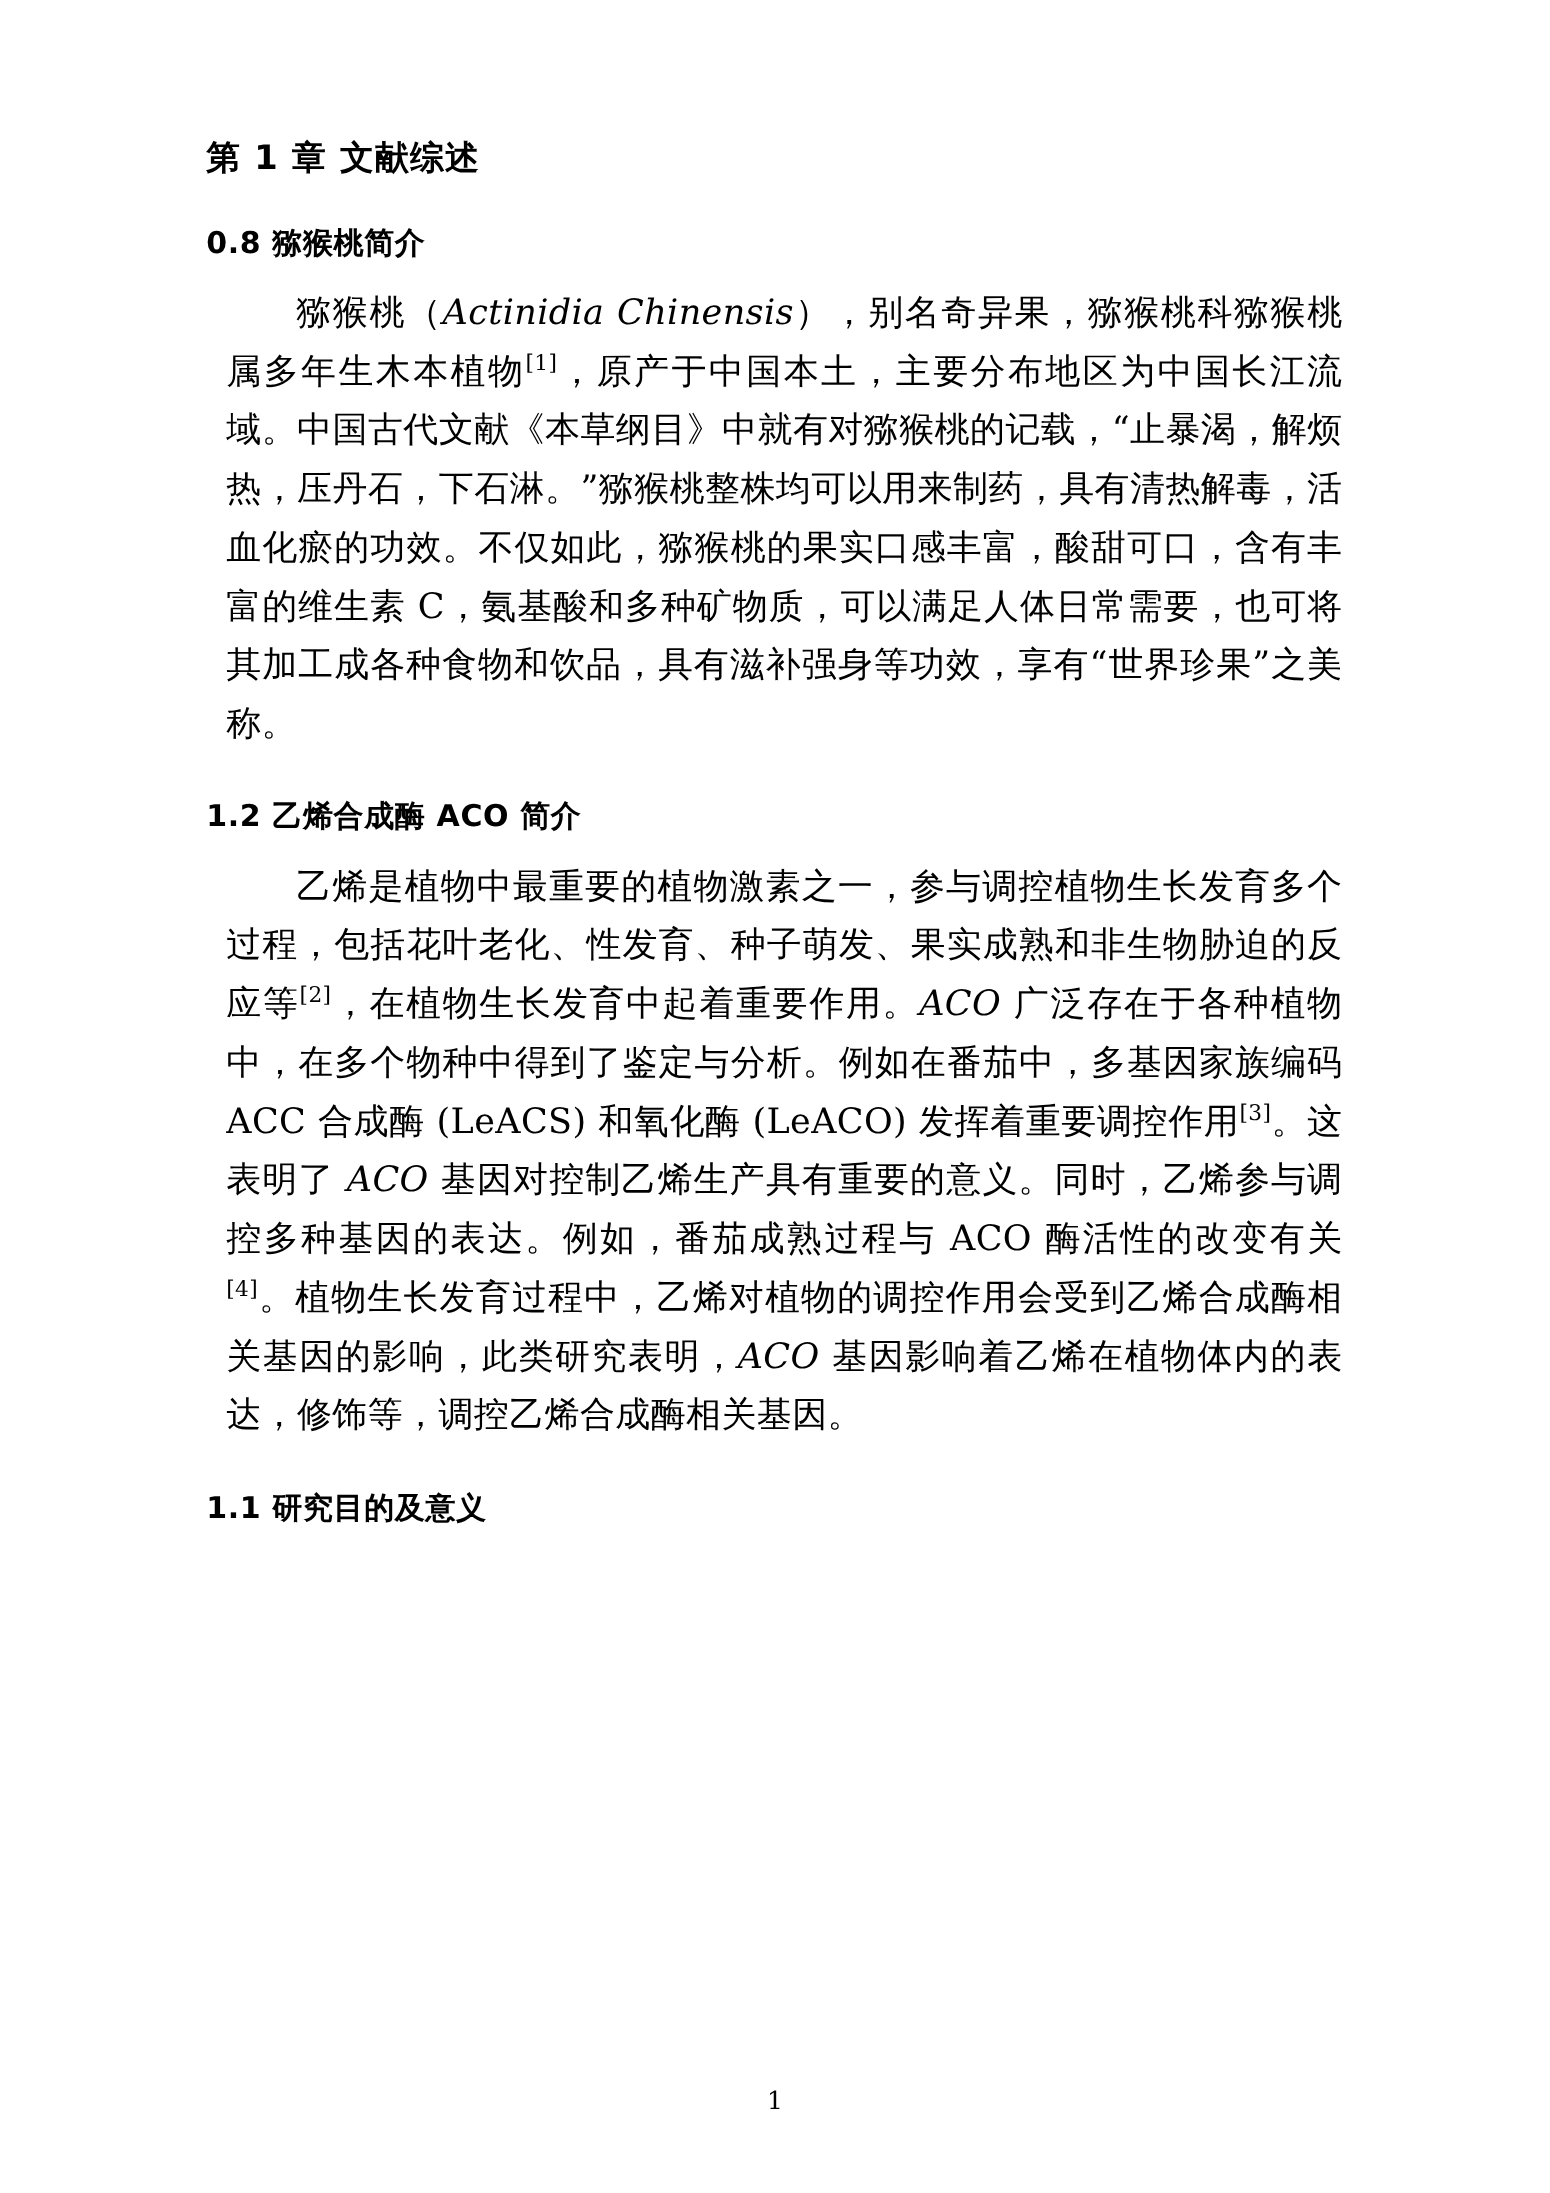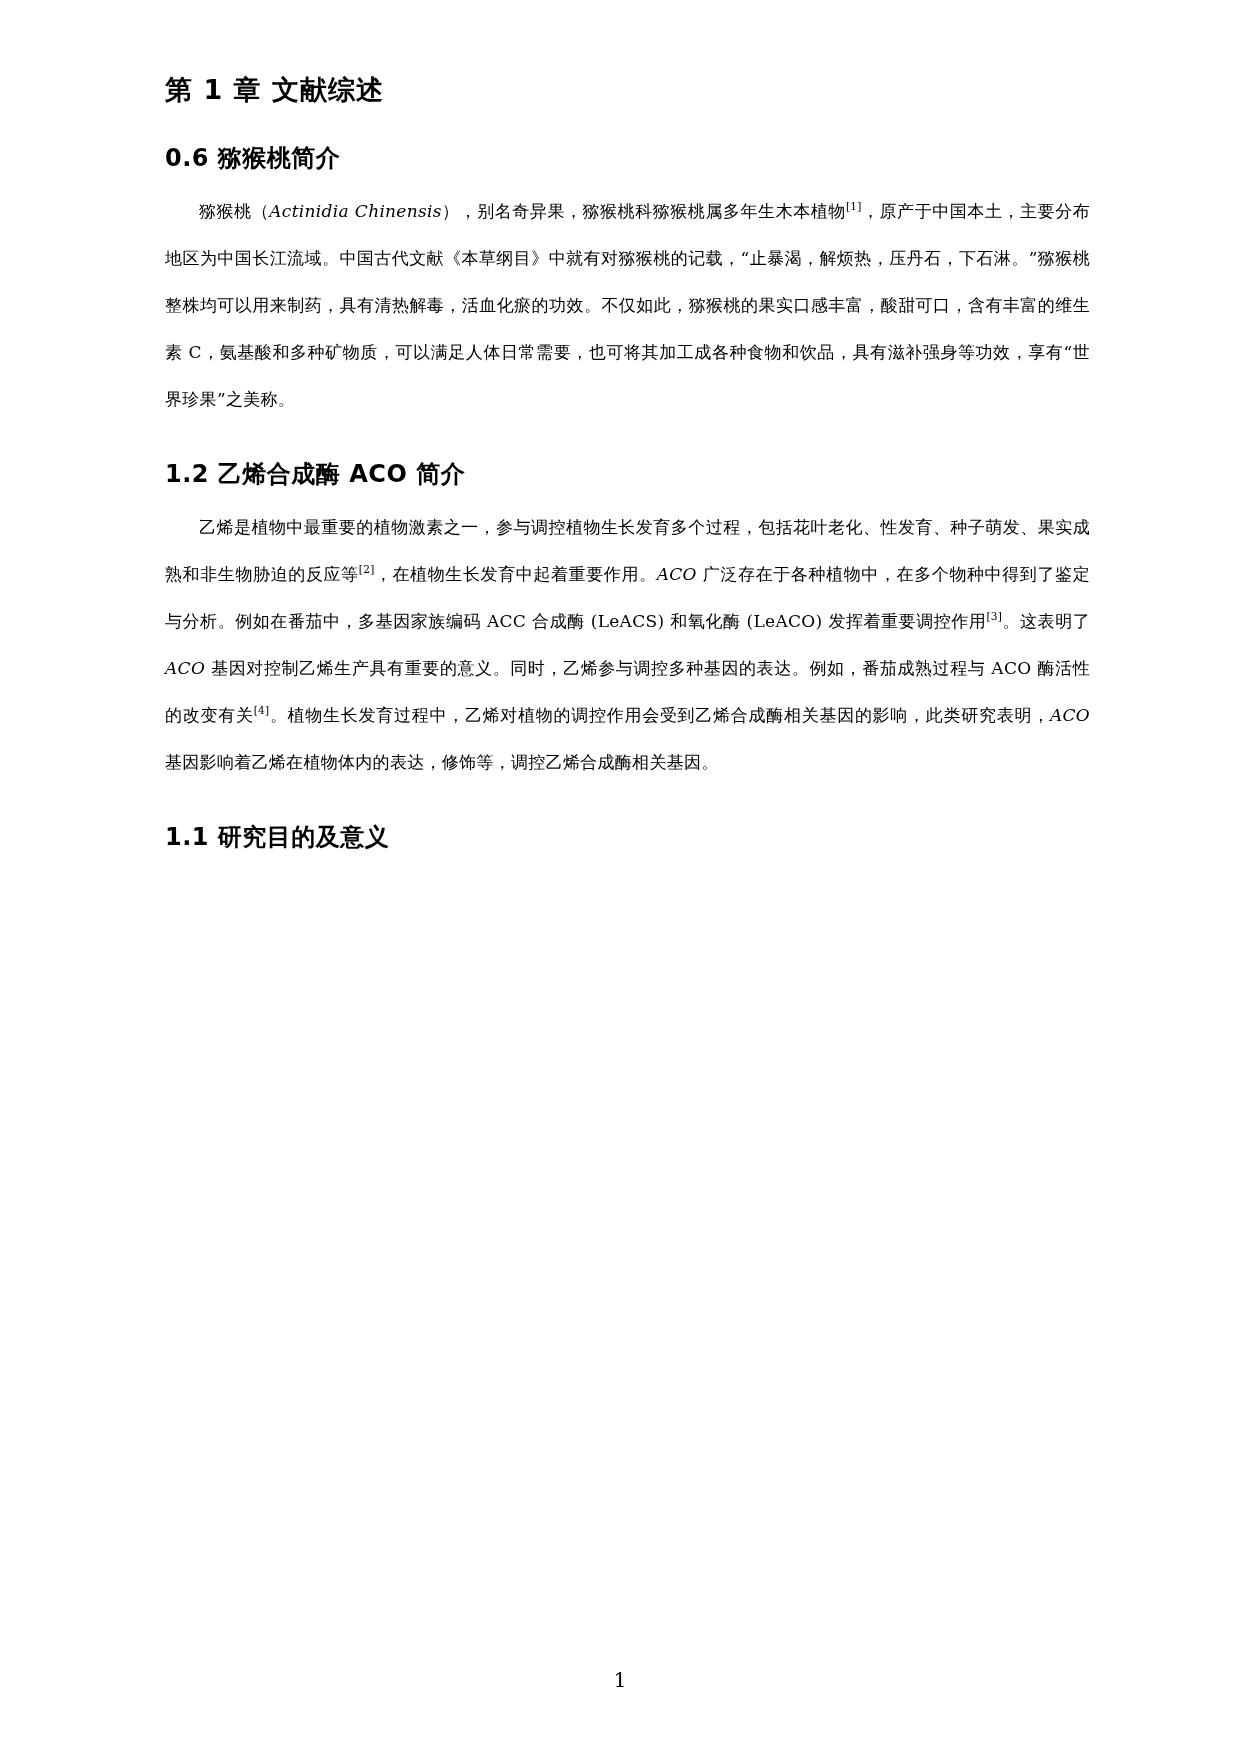--- a/index.html
+++ b/index.html
@@ -12,45 +12,45 @@
     height: 1754px;
     font-family: "DejaVu Serif", "Liberation Serif", serif;
     color: #000000;
     position: relative;
     overflow: hidden;
   }
   .page {
     box-sizing: border-box;
     width: 1240px;
     height: 1754px;
-    padding: 72px 150px 60px 165px;
+    padding: 108px 150px 60px 165px;
     position: relative;
   }
   .chapter-title {
     font-family: "DejaVu Sans", "Liberation Sans", sans-serif;
     font-weight: bold;
     font-size: 27px;
     letter-spacing: 1px;
     margin: 0 0 34px 0;
   }
   .section-title {
     font-family: "DejaVu Sans", "Liberation Sans", sans-serif;
     font-weight: bold;
     font-size: 24px;
     margin: 30px 0 14px 0;
     letter-spacing: 0.5px;
   }
   .section-title.s2 { margin-top: 35px; }
   .para {
-    font-size: 17px;
+    font-size: 28px;
     line-height: 47px;
     text-align: justify;
     text-justify: inter-ideograph;
     text-indent: 2em;
-    margin: 0;
+    margin: 16px;
     letter-spacing: 0.3px;
   }
   .it {
     font-style: italic;
   }
   sup {
     font-size: 0.62em;
     vertical-align: super;
     line-height: 0;
   }
@@ -64,21 +64,21 @@
     font-family: "DejaVu Serif", "Liberation Serif", serif;
   }
 </style>
 </head>
 <body>
 
 <div class="page">
 
   <h1 class="chapter-title">第 1 章  文献综述</h1>
 
-  <h2 class="section-title">0.6 猕猴桃简介</h2>
+  <h2 class="section-title">0.8 猕猴桃简介</h2>
   <p class="para">猕猴桃（<span class="it">Actinidia Chinensis</span>），别名奇异果，猕猴桃科猕猴桃属多年生木本植物<sup>[1]</sup>，原产于中国本土，主要分布地区为中国长江流域。中国古代文献《本草纲目》中就有对猕猴桃的记载，“止暴渴，解烦热，压丹石，下石淋。”猕猴桃整株均可以用来制药，具有清热解毒，活血化瘀的功效。不仅如此，猕猴桃的果实口感丰富，酸甜可口，含有丰富的维生素 C，氨基酸和多种矿物质，可以满足人体日常需要，也可将其加工成各种食物和饮品，具有滋补强身等功效，享有“世界珍果”之美称。</p>
 
   <h2 class="section-title s2">1.2  乙烯合成酶 ACO 简介</h2>
   <p class="para">乙烯是植物中最重要的植物激素之一，参与调控植物生长发育多个过程，包括花叶老化、性发育、种子萌发、果实成熟和非生物胁迫的反应等<sup>[2]</sup>，在植物生长发育中起着重要作用。<span class="it">ACO</span> 广泛存在于各种植物中，在多个物种中得到了鉴定与分析。例如在番茄中，多基因家族编码 ACC 合成酶 (LeACS) 和氧化酶 (LeACO) 发挥着重要调控作用<sup>[3]</sup>。这表明了 <span class="it">ACO</span> 基因对控制乙烯生产具有重要的意义。同时，乙烯参与调控多种基因的表达。例如，番茄成熟过程与 ACO 酶活性的改变有关<sup>[4]</sup>。植物生长发育过程中，乙烯对植物的调控作用会受到乙烯合成酶相关基因的影响，此类研究表明，<span class="it">ACO</span> 基因影响着乙烯在植物体内的表达，修饰等，调控乙烯合成酶相关基因。</p>
 
   <h2 class="section-title s2">1.1  研究目的及意义</h2>
 
   <div class="page-number">1</div>
 
 </div>

